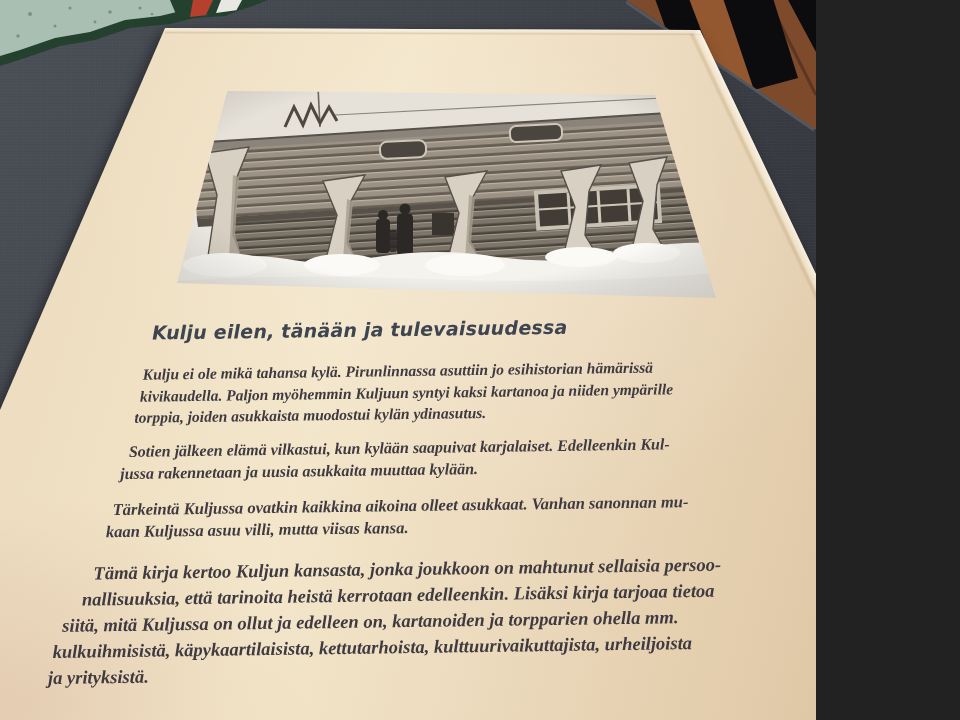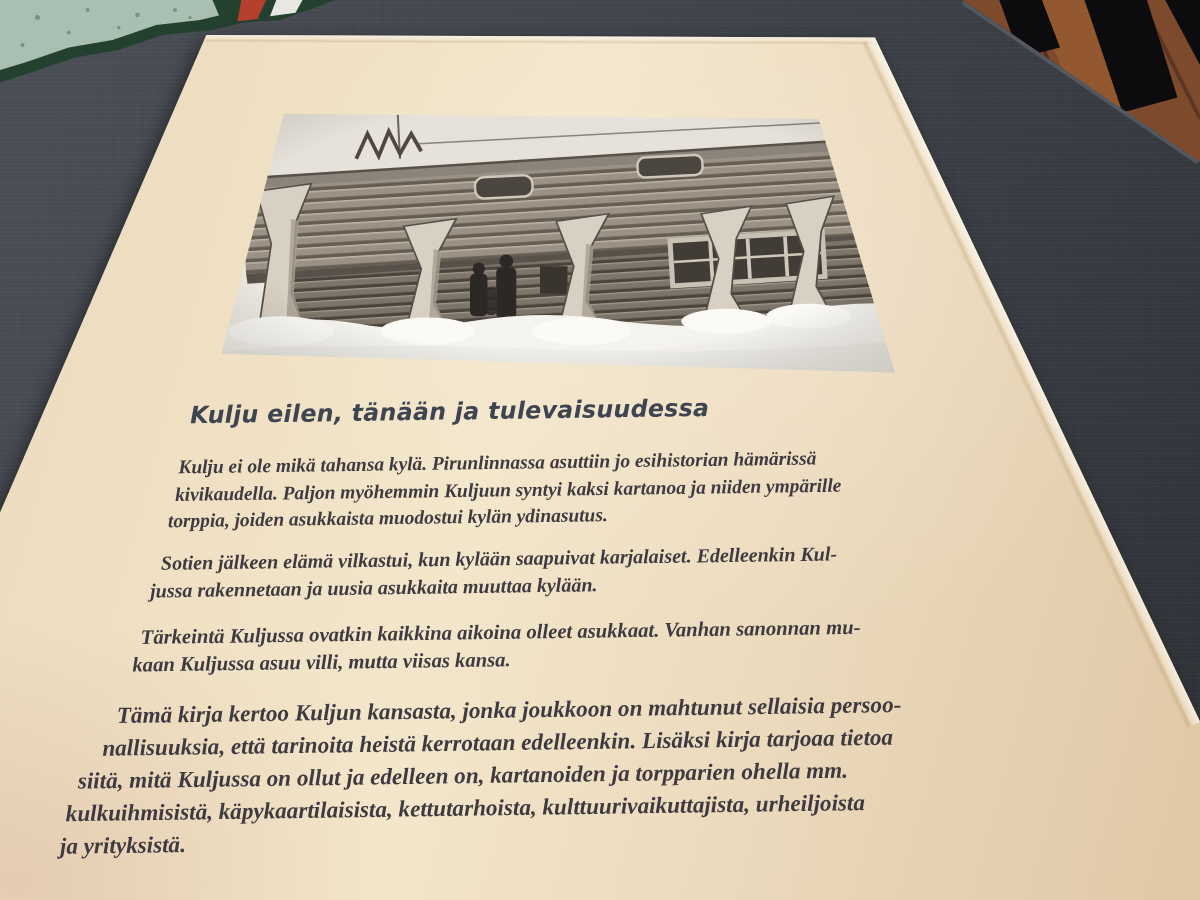--- a/index.html
+++ b/index.html
@@ -13,21 +13,21 @@
     --rug-mint:#a9bfb2;
     --rug-green:#24412f;
     --rug-red:#b5402e;
     --rug-white:#e9e7e2;
     --floor-wood:#7d4a2c;
     --chair-leg:#0c0b0d;
     --photo-paper:#efece6;
   }
   *{margin:0;padding:0;box-sizing:border-box}
   html,body{width:960px;height:720px;overflow:hidden;background:#222}
-  .scene{position:relative;width:960px;height:720px;overflow:hidden;
+  .scene{position:relative;width:816px;height:720px;overflow:hidden;
     background:
       repeating-linear-gradient(0deg, rgba(255,255,255,.018) 0 1px, transparent 1px 3px),
       repeating-linear-gradient(90deg, rgba(0,0,0,.03) 0 1px, transparent 1px 3px),
       linear-gradient(118deg, #4b4f57 0%, var(--table,#41454c) 38%, #383c42 70%, var(--table-dark,#2e3136) 100%);
   }
   .rug,.floor{position:absolute;pointer-events:none}
   .rug{left:0;top:0;width:300px;height:100px}
   .floor{right:0;top:0;width:190px;height:140px}
 
   .book-wrap{position:absolute;inset:0;filter:drop-shadow(-4px 5px 7px rgba(0,0,0,.5))}

